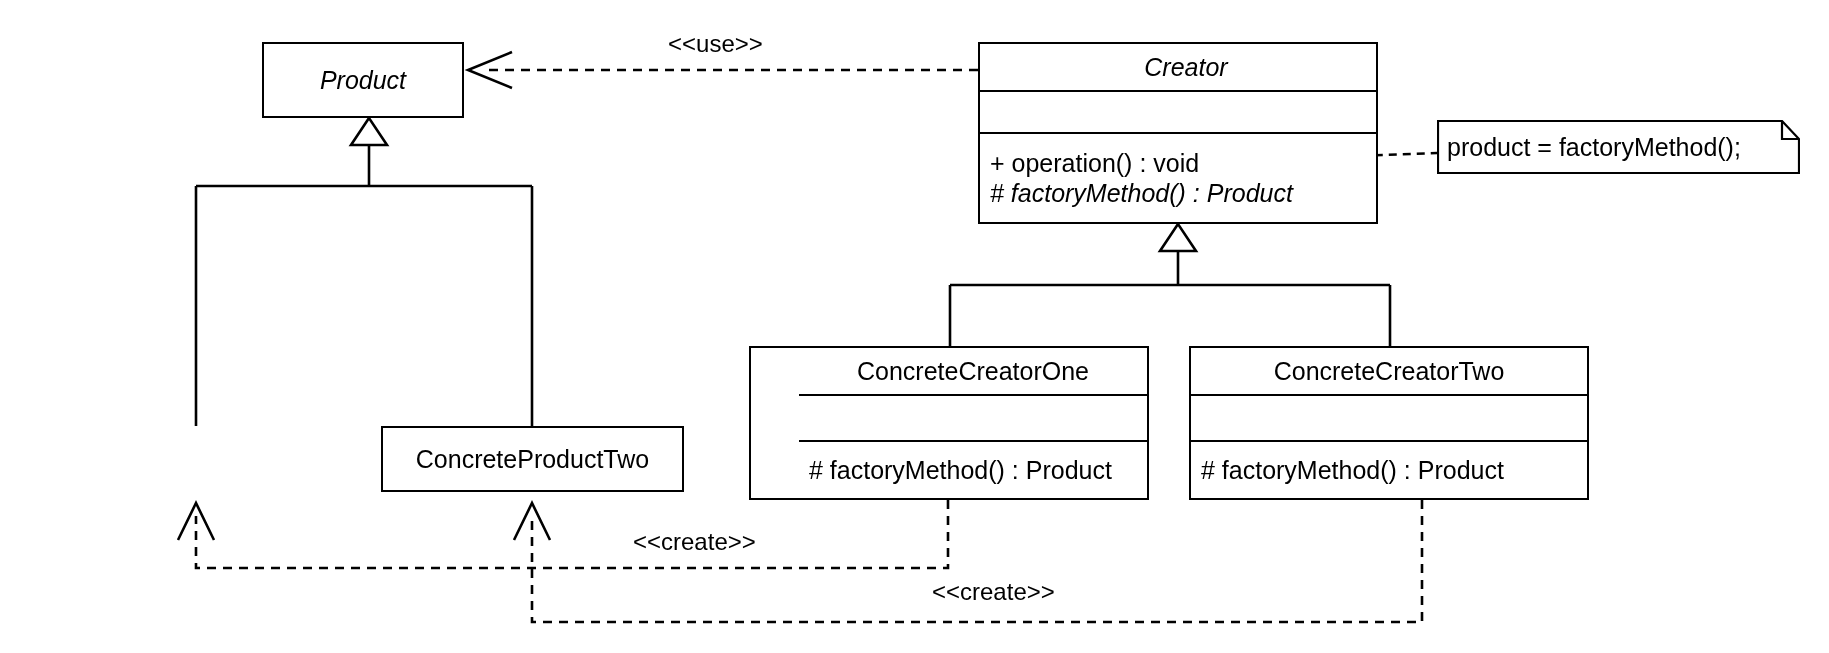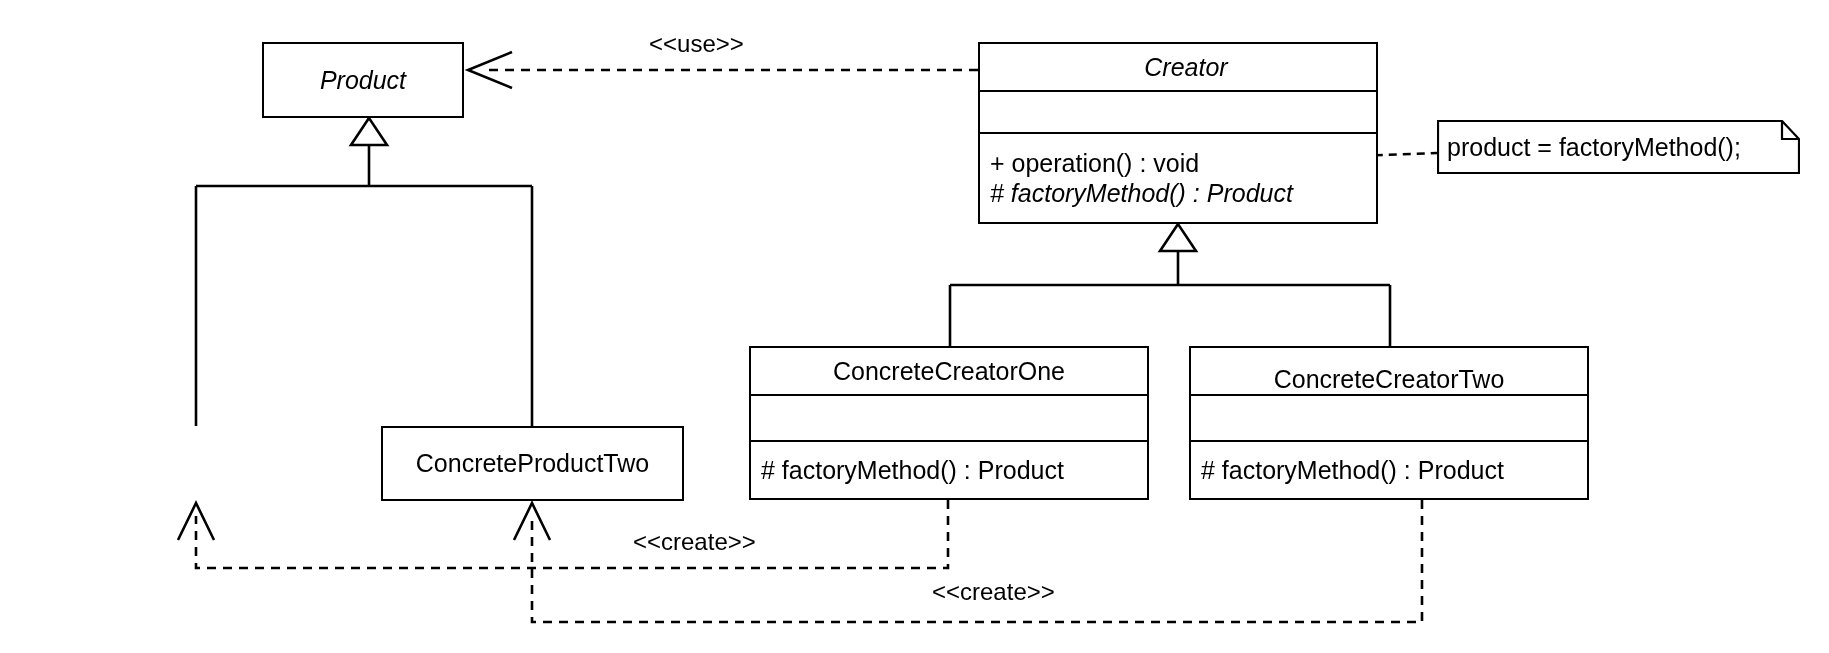--- a/index.html
+++ b/index.html
@@ -164,45 +164,45 @@
 
   <div class="uml-note" style="left:1437px; top:120px; width:363px; height:54px;">
     <svg class="note-shape" viewBox="0 0 363 54" preserveAspectRatio="none">
       <path d="M1,1 L345,1 L362,19 L362,53 L1,53 Z" fill="#ffffff" stroke="#000000" stroke-width="2.2" vector-effect="non-scaling-stroke"></path>
       <path d="M345,1 L345,19 L362,19" fill="none" stroke="#000000" stroke-width="2.2" vector-effect="non-scaling-stroke"></path>
     </svg>
     <div class="note-text">product = factoryMethod();</div>
   </div>
 
 
-  <div class="uml-class" style="left:381px; top:426px; width:303px; height:75px;">
+  <div class="uml-class" style="left:381px; top:426px; width:303px; height:66px;">
     <div class="compartment" style="flex:1 1 auto;">
       <div class="class-name">ConcreteProductTwo</div>
     </div>
   </div>
 
-  <div class="uml-class" style="left:749px; top:346px; width:400px; height:154px;">
+  <div class="uml-class" style="left:749px; top:346px; width:400px; height:154px;padding-left:48px;">
     <div class="compartment" style="height:46px;">
       <div class="class-name">ConcreteCreatorOne</div>
     </div>
     <div class="compartment" style="height:46px;"></div>
     <div class="compartment" style="flex:1 1 auto;">
       <div class="member"># factoryMethod() : Product</div>
     </div>
   </div>
 
   <div class="uml-class" style="left:1189px; top:346px; width:400px; height:154px;">
-    <div class="compartment" style="height:46px;justify-content:flex-end;">
+    <div class="compartment" style="height:46px;">
       <div class="class-name">ConcreteCreatorTwo</div>
     </div>
     <div class="compartment" style="height:46px;"></div>
     <div class="compartment" style="flex:1 1 auto;">
       <div class="member"># factoryMethod() : Product</div>
     </div>
   </div>
 
-  <div class="edge-label" style="left:649px; top:30px;">&lt;&lt;use&gt;&gt;</div>
+  <div class="edge-label" style="left:668px; top:30px;">&lt;&lt;use&gt;&gt;</div>
 
   <div class="edge-label" style="left:633px; top:528px;">&lt;&lt;create&gt;&gt;</div>
 
   <div class="edge-label" style="left:932px; top:578px;">&lt;&lt;create&gt;&gt;</div>
 
 </div>
 
 </body></html>

